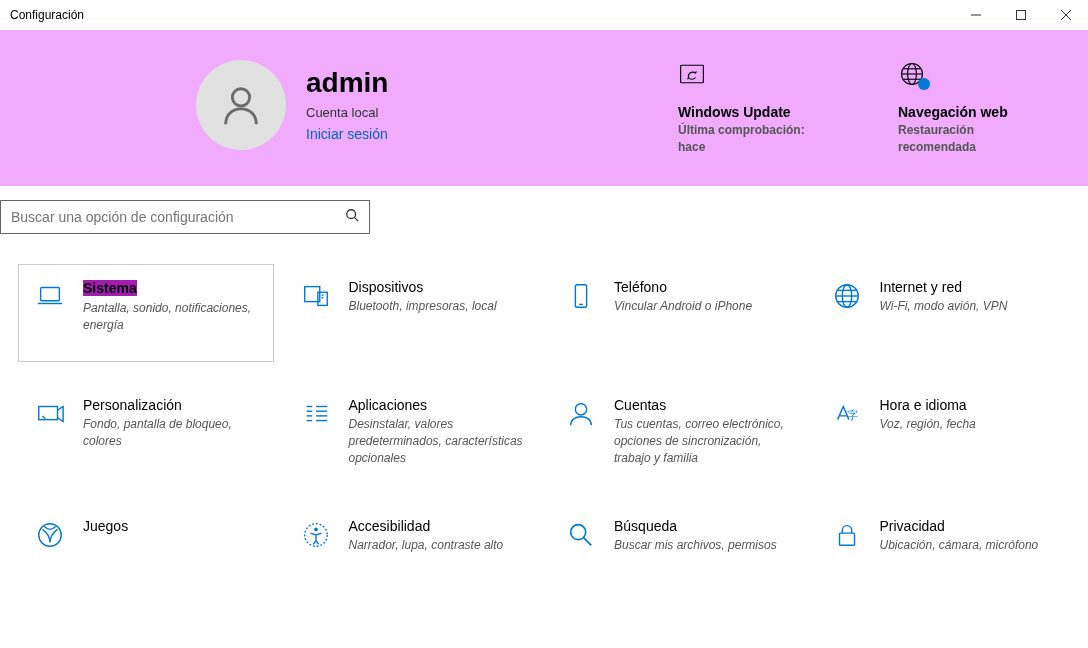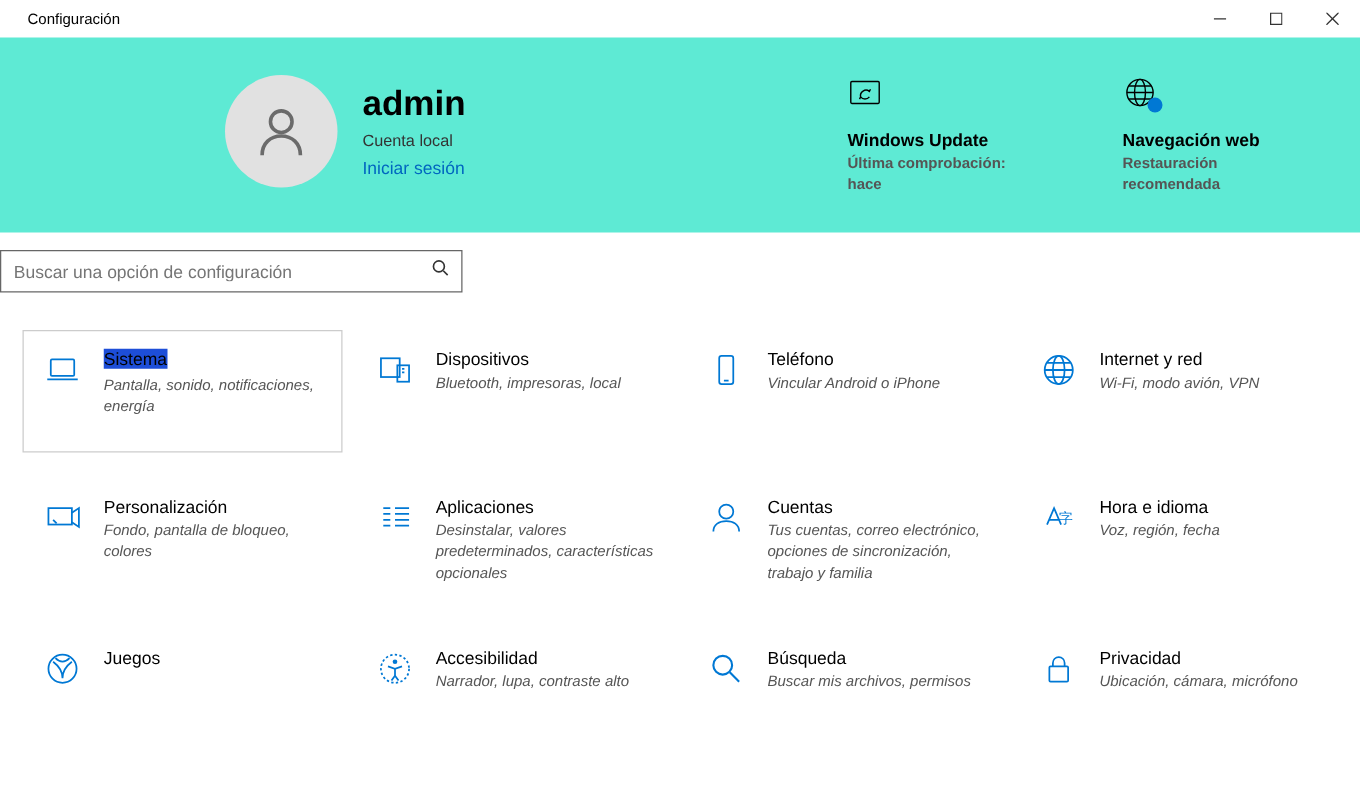--- a/index.html
+++ b/index.html
@@ -1,22 +1,22 @@
 <!DOCTYPE html>
 <html><head>
 <meta charset="utf-8">
 <style>
 * { box-sizing: border-box; margin: 0; padding: 0; font-family: "Segoe UI", Tahoma, sans-serif; }
 body { background: #fff; width: 1088px; height: 648px; overflow: hidden; color: #000; }
-.titlebar { height: 30px; display: flex; align-items: center; padding: 0 0 0 22px; }
+.titlebar { height: 30px; display: flex; align-items: center; padding: 0 0 0 10px; }
 .titlebar-title { font-size: 12px; flex: 1; }
 .window-controls { display: flex; }
 .window-btn { width: 45px; height: 30px; display: flex; align-items: center; justify-content: center; color: #333; }
 .window-btn svg { width: 10px; height: 10px; }
-.header { background: #5eead4; padding: 30px 0 30px 0; }
+.header { background: #f0abfc; padding: 30px 0 30px 16px; }
 .header-inner { max-width: 1088px; margin: 0 auto; display: flex; align-items: flex-start; padding: 0 40px 0 180px; }
 .avatar-block { display: flex; align-items: center; gap: 20px; flex: 1; }
 .avatar { width: 90px; height: 90px; border-radius: 50%; background: #e1e1e1; display: flex; align-items: center; justify-content: center; }
 .avatar svg { width: 46px; height: 46px; stroke: #6b6b6b; fill: none; stroke-width: 3; }
 .user-info .username { font-size: 28px; font-weight: 600; }
 .user-info .account-type { font-size: 13px; color: #333; margin-top: 6px; }
 .user-info .signin { font-size: 14px; color: #0067c0; margin-top: 6px; display: inline-block; }
 .status-block { display: flex; gap: 70px; margin-left: 40px; font-weight: bold; }
 .status-item { width: 150px; }
 .status-icon { height: 34px; display: flex; align-items: flex-start; position: relative; }
@@ -28,21 +28,21 @@
 .search-box { width: 370px; height: 34px; border: 1px solid #666; display: flex; align-items: center; padding: 0 10px; }
 .search-box input { flex: 1; border: none; outline: none; font-size: 14px; background: transparent; }
 .search-icon svg { width: 14px; height: 14px; stroke: #333; fill: none; stroke-width: 1.5; }
 .grid { display: grid; grid-template-columns: repeat(4, 1fr); padding: 0 18px; column-gap: 10px; row-gap: 20px; }
 .tile { display: flex; gap: 16px; padding: 14px 14px; border: 1px solid transparent; align-items: flex-start; min-height: 98px; }
 .tile.selected { border-color: #ccc; }
 .tile-icon { width: 34px; flex-shrink: 0; display: flex; justify-content: center; padding-top: 2px; }
 .tile-icon svg { width: 30px; height: 30px; }
 .tile-text { flex: 1; }
 .tile-title { font-size: 14px; font-weight: 400; }
-.tile-title.hl { background: #1d4ed8; display: inline; }
+.tile-title.hl { background: #a21caf; display: inline; font-weight: bold; }
 .tile-desc { font-size: 12px; color: #555; line-height: 1.45; margin-top: 3px; font-style: italic; }
 </style>
 </head>
 <body>
 
 <div class="titlebar">
   <div class="titlebar-title">Configuración</div>
   <div class="window-controls">
     <div class="window-btn">
         <svg viewBox="0 0 10 10">

